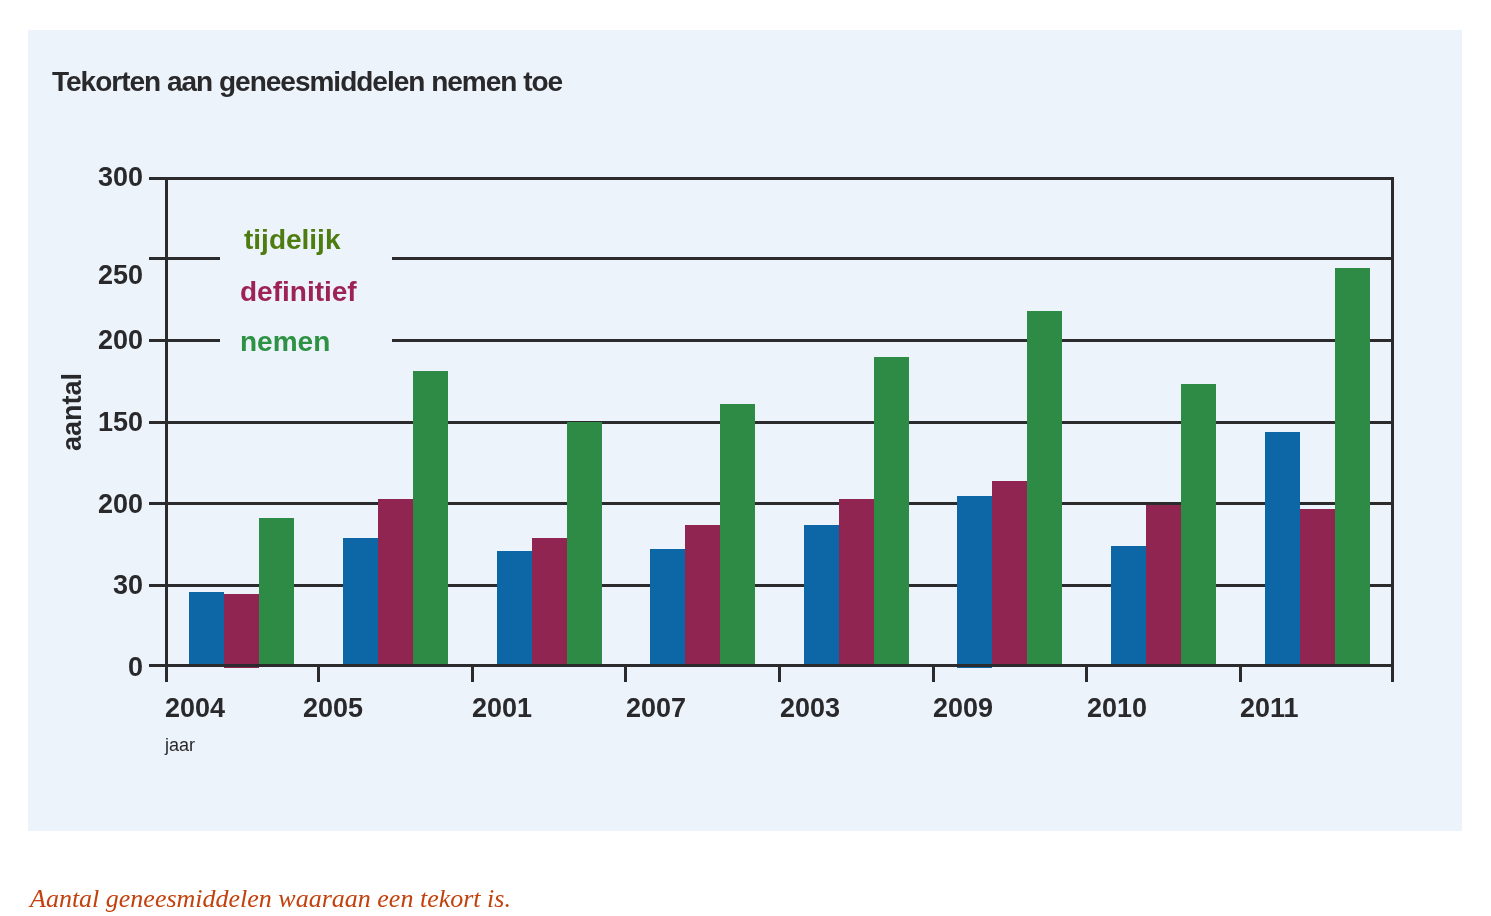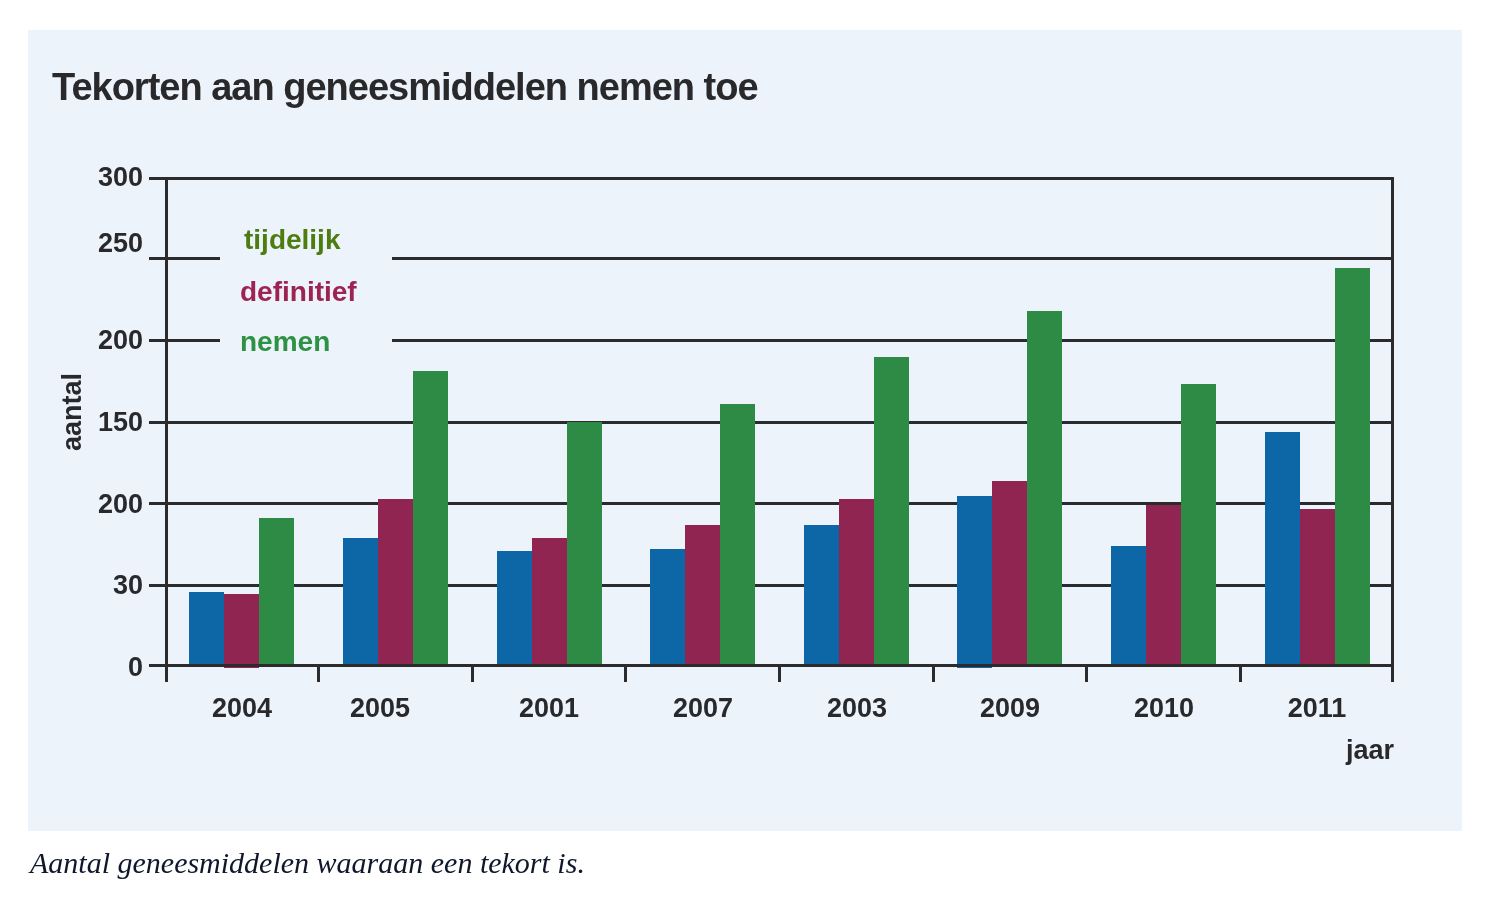--- a/index.html
+++ b/index.html
@@ -12,21 +12,21 @@
   }
   .panel {
     position: absolute;
     left: 28px; top: 30px;
     width: 1434px; height: 801px;
     background: #edf3fb;
   }
   .chart-title {
     position: absolute;
     left: 24px; top: 36px;
-    font-size: 38px;
+    font-size: 28px;
     font-weight: 700;
     letter-spacing: -1px;
     color: #29292b;
     white-space: nowrap;
   }
   .plot {
     position: absolute;
     left: 137px; top: 147px;
     width: 1229px; height: 490px;
   }
@@ -69,52 +69,51 @@
     text-align: right;
     font-size: 27px;
     font-weight: 600;
     color: #29292b;
     line-height: 32px;
     z-index: 6;
   }
   .xtick-label {
     position: absolute;
     top: 516px;
-    text-align: center;
     font-size: 27px;
     font-weight: 600;
     color: #29292b;
     z-index: 6;
   }
   .axis-title-y {
     position: absolute;
     left: 44px; top: 382px;
     transform: translate(-50%, -50%) rotate(-90deg);
     font-size: 27px;
     font-weight: 600;
     color: #29292b;
     white-space: nowrap;
   }
   .axis-title-x {
     position: absolute;
     left: 0; top: 558px;
     width: 100%;
-    text-align: right;
-    font-size: 27px;
-    font-weight: 700;
+    text-align: left;
+    font-size: 18px;
+    font-weight: 400;
     color: #29292b;
     z-index: 6;
   }
   .caption {
     position: absolute;
-    left: 30px; top: 846px;
+    left: 30px; top: 884px;
     font-family: "Liberation Serif", serif;
     font-style: italic;
-    font-size: 30px;
-    color: #0f172a;
+    font-size: 26px;
+    color: #c2410c;
     white-space: nowrap;
   }
 </style>
 </head>
 <body style="background: rgb(255, 255, 255);">
 
 <div class="panel" style="background: rgb(237, 243, 251);">
   <div class="chart-title">Tekorten aan geneesmiddelen nemen toe</div>
 
   <div class="plot">
@@ -161,21 +160,21 @@
       <div class="ytick-label" style="top: 474px;">0</div>
       <div class="ytick" style="top: 407px; background: rgb(43, 43, 46);"></div>
       <div class="ytick-label" style="top: 392px;">30</div>
       <div class="ytick" style="top: 325px; background: rgb(43, 43, 46);"></div>
       <div class="ytick-label" style="top: 311px;">200</div>
       <div class="ytick" style="top: 244px; background: rgb(43, 43, 46);"></div>
       <div class="ytick-label" style="top: 229px;">150</div>
       <div class="ytick" style="top: 162px; background: rgb(43, 43, 46);"></div>
       <div class="ytick-label" style="top: 147px;">200</div>
       <div class="ytick" style="top: 80px; background: rgb(43, 43, 46);"></div>
-      <div class="ytick-label" style="top: 50px;">250</div>
+      <div class="ytick-label" style="top: 82px;">250</div>
       <div class="ytick" style="top: 0px; background: rgb(43, 43, 46);"></div>
       <div class="ytick-label" style="top: -16px;">300</div>
       <div class="xtick-label" style="left: 0px; width: 154px;">2004</div>
       <div class="xtick" style="left: 152px; background: rgb(43, 43, 46);"></div>
       <div class="xtick-label" style="left: 138px; width: 154px;">2005</div>
       <div class="xtick" style="left: 306px; background: rgb(43, 43, 46);"></div>
       <div class="xtick-label" style="left: 307px; width: 154px;">2001</div>
       <div class="xtick" style="left: 459px; background: rgb(43, 43, 46);"></div>
       <div class="xtick-label" style="left: 461px; width: 154px;">2007</div>
       <div class="xtick" style="left: 613px; background: rgb(43, 43, 46);"></div>

